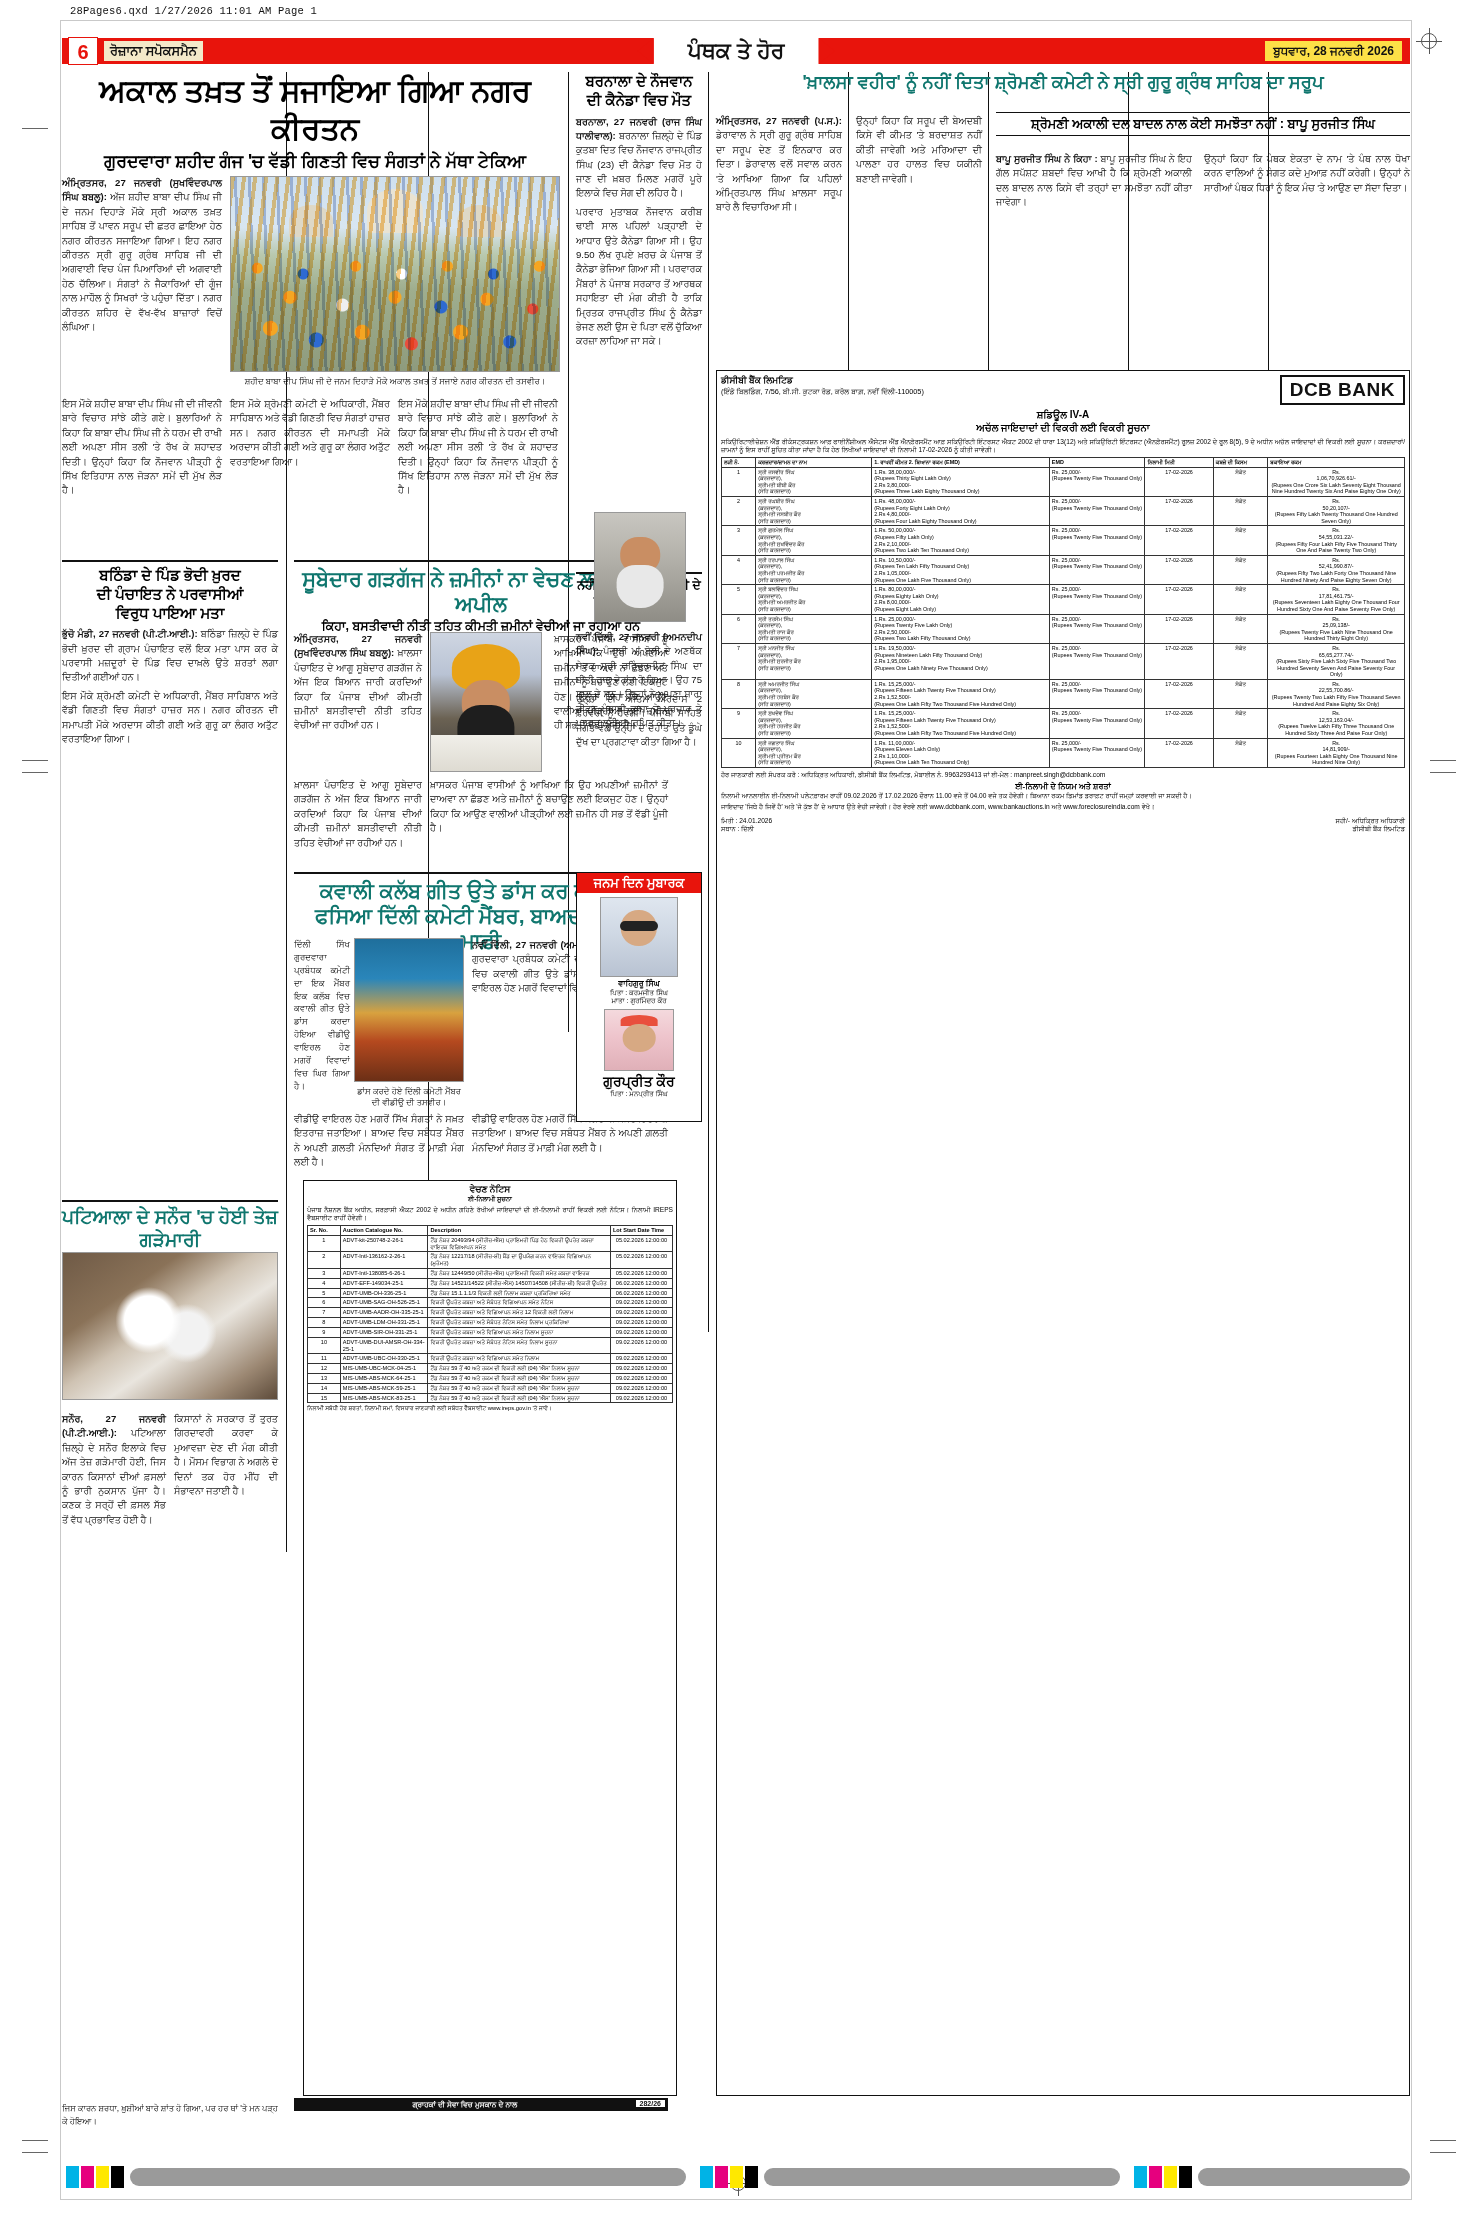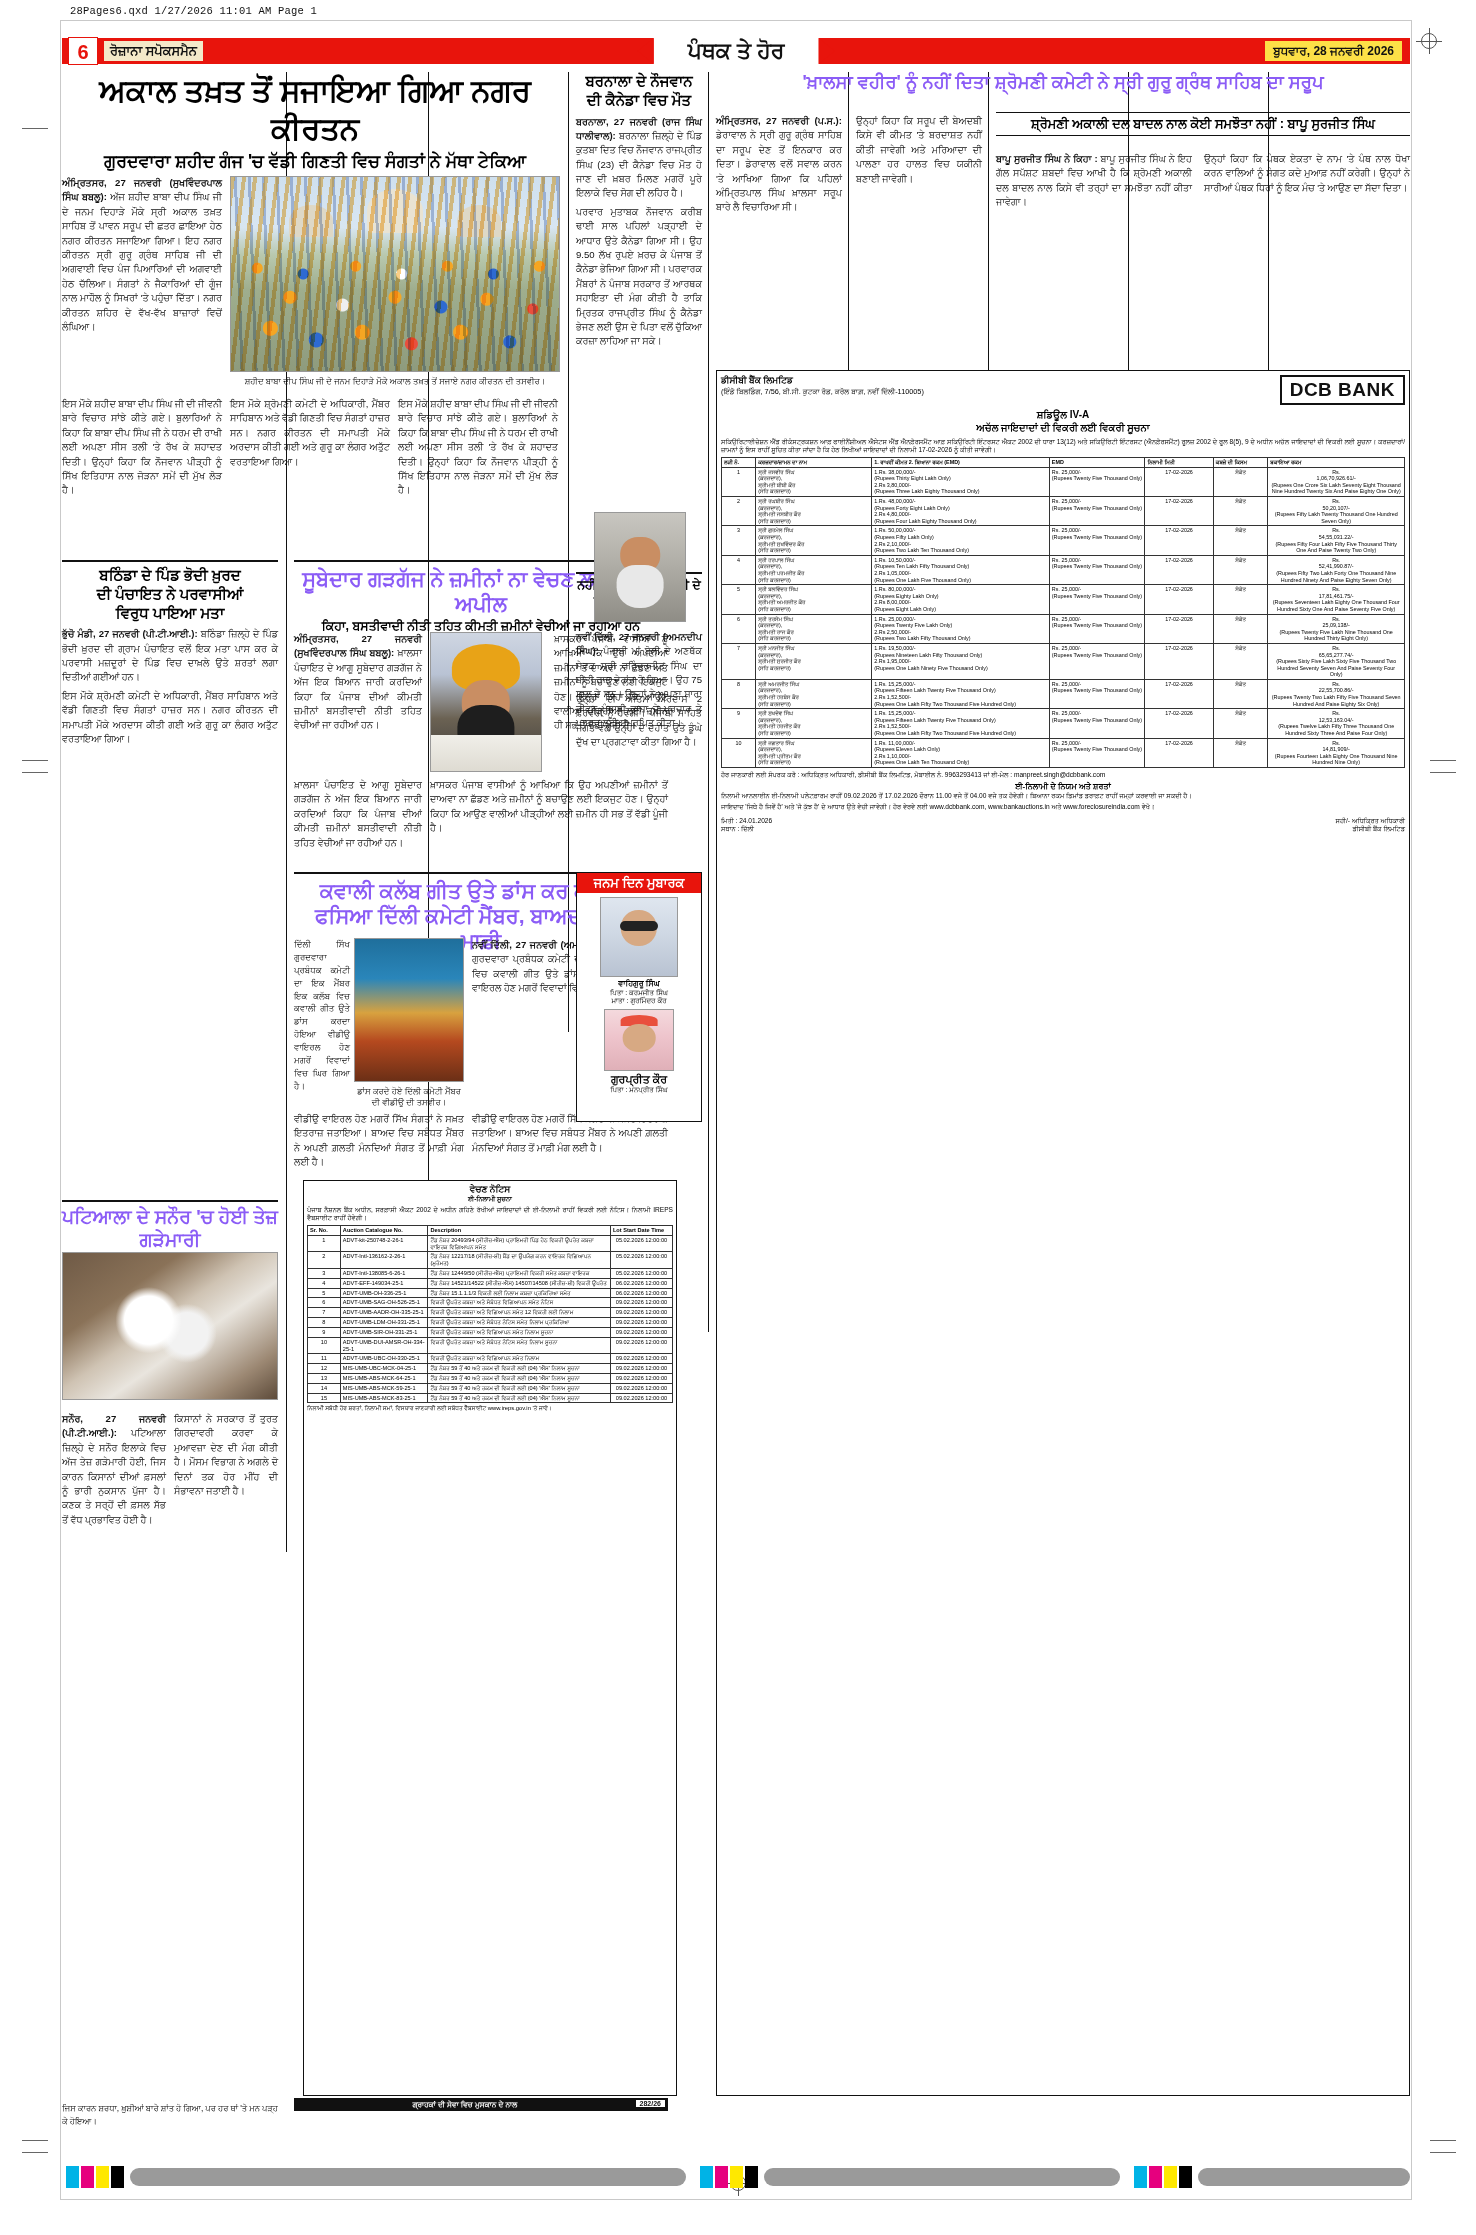--- a/index.html
+++ b/index.html
@@ -67,21 +67,21 @@
 
   
   .hl-main{
     font-size:31px;font-weight:bold;line-height:1.22;color:#000;letter-spacing:-.2px;
     text-align:center;
   }
   .hl-sub{
     font-size:17.5px;font-weight:bold;line-height:1.25;color:#000;text-align:center;
     margin-top:3px;
   }
-  .hl-2{font-size:21px;font-weight:bold;line-height:1.2;text-align:center;color:#8b5cf6;}
+  .hl-2{font-size:21px;font-weight:bold;line-height:1.2;text-align:center;color:#0f766e;}
   .hl-3{font-size:15px;font-weight:bold;line-height:1.25;text-align:center;color:#000;}
   .hl-small{font-size:12.5px;font-weight:bold;line-height:1.25;text-align:center;color:#000;}
 
   .body-text{
     font-size:9.6px;line-height:1.5;color:#111;text-align:justify;
     -webkit-hyphens:auto;hyphens:auto;word-spacing:-0.3px;
   }
   .body-text b{font-weight:bold;}
 
   .rule-thick{border-top:2px solid #111;}
@@ -363,21 +363,21 @@
       <span>ਕਰਮਜੀਤ ਸਿੰਘ</span>
     </div>
     <div style="font-size:7px;text-align:center;">
       <span>ਮਾਤਾ :</span>
       <span>ਗੁਰਮਿੰਦਰ ਕੌਰ</span>
     </div>
     <div class="photo kid-b" style="margin:4px auto 0;width:70px;height:62px;">
       <div class="kid-cap"></div>
       <div class="kid-head" style="top:24%;"></div>
     </div>
-    <div style="font-size:11px;text-align:center;font-weight:bold;margin-top:2px;">ਗੁਰਪ੍ਰੀਤ ਕੌਰ</div>
+    <div style="font-size:14px;text-align:center;font-weight:bold;margin-top:2px;">ਗੁਰਪ੍ਰੀਤ ਕੌਰ</div>
     <div style="font-size:7px;text-align:center;">
       <span>ਪਿਤਾ :</span>
       <span>ਮਨਪ੍ਰੀਤ ਸਿੰਘ</span>
     </div>
   </div>
 
   <div class="auction-box" style="position:absolute;left:232px;top:1108px;width:374px;height:916px;padding:3px;">
     <div class="auc-head">ਵੇਚਣ ਨੋਟਿਸ</div>
     <div class="auc-sub" style="font-weight:bold;">ਈ-ਨਿਲਾਮੀ ਸੂਚਨਾ</div>
     <div class="auc-sub" style="text-align:justify;margin:2px 0;">ਪੰਜਾਬ ਨੈਸ਼ਨਲ ਬੈਂਕ ਅਧੀਨ, ਸਰਫ਼ਾਸੀ ਐਕਟ 2002 ਦੇ ਅਧੀਨ ਗਹਿਣੇ ਰੱਖੀਆਂ ਜਾਇਦਾਦਾਂ ਦੀ ਈ-ਨਿਲਾਮੀ ਰਾਹੀਂ ਵਿਕਰੀ ਲਈ ਨੋਟਿਸ। ਨਿਲਾਮੀ IREPS ਵੈੱਬਸਾਈਟ ਰਾਹੀਂ ਹੋਵੇਗੀ।</div>

